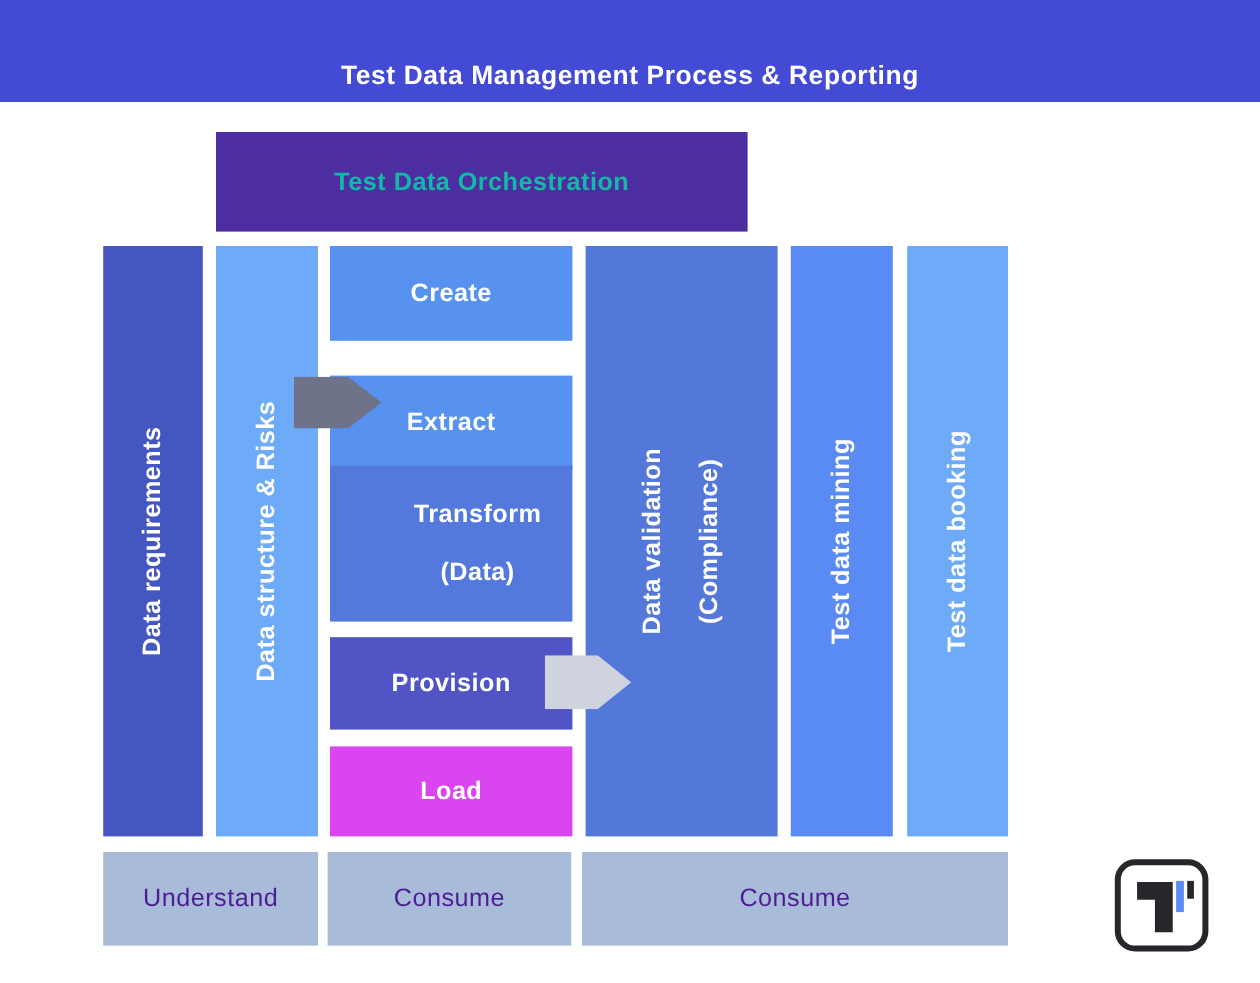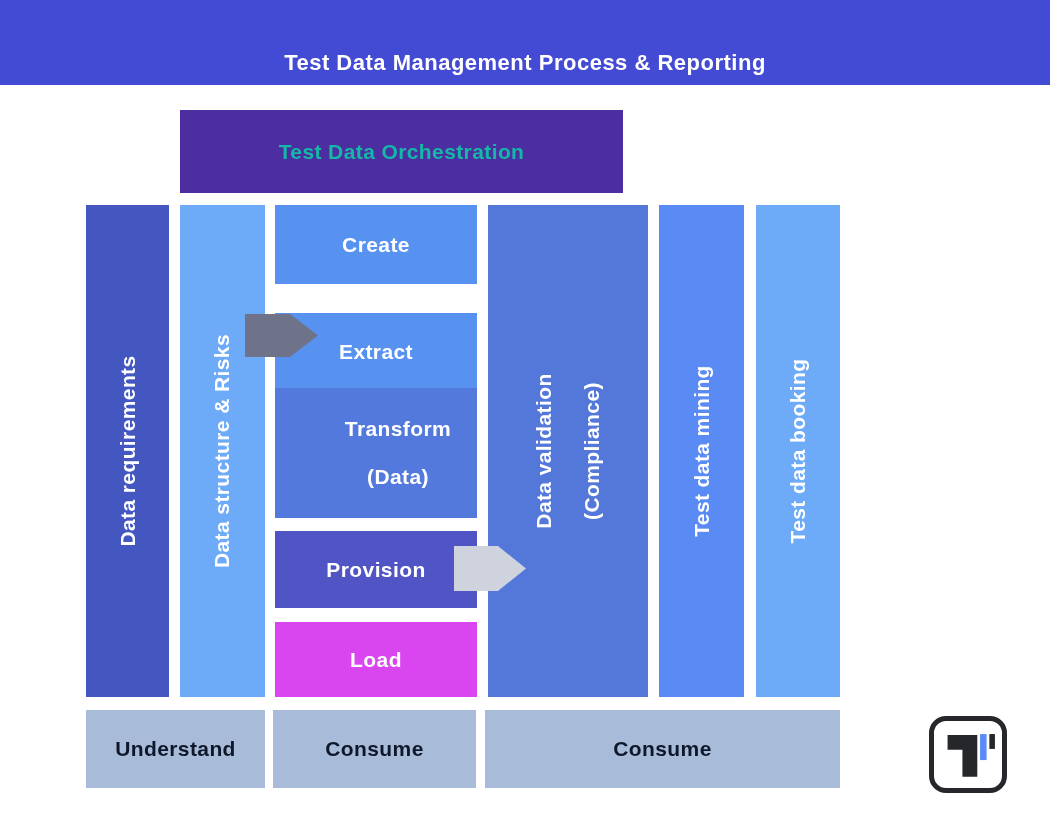--- a/index.html
+++ b/index.html
@@ -53,21 +53,21 @@
   .step-transform{top:388px;height:130px;background:#5479dc;padding-left:44px;}
   .step-transform span{line-height:48px;}
   .step-provision{top:531px;height:77px;background:#5054c4;}
   .step-load{top:622px;height:75px;background:#d946ef;}
 
   
   .phase{
     top:710px;height:78px;background:#a8bcd9;
     display:flex;align-items:center;justify-content:center;
   }
-  .phase span{color:#0f172a;font-size:21px;font-weight:bold;letter-spacing:.4px;}
+  .phase span{color:#4c1d95;font-size:21px;font-weight:normal;letter-spacing:.4px;}
   .phase-understand{left:86px;width:179px;}
   .phase-fulfill{left:273px;width:203px;}
   .phase-consume{left:485px;width:355px;}
 
   
   .arrow{pointer-events:none;z-index:5;}
   .arrow-dark{left:245px;top:314px;width:73px;height:43px;}
   .arrow-light{left:454px;top:546px;width:72px;height:45px;}
 
   

